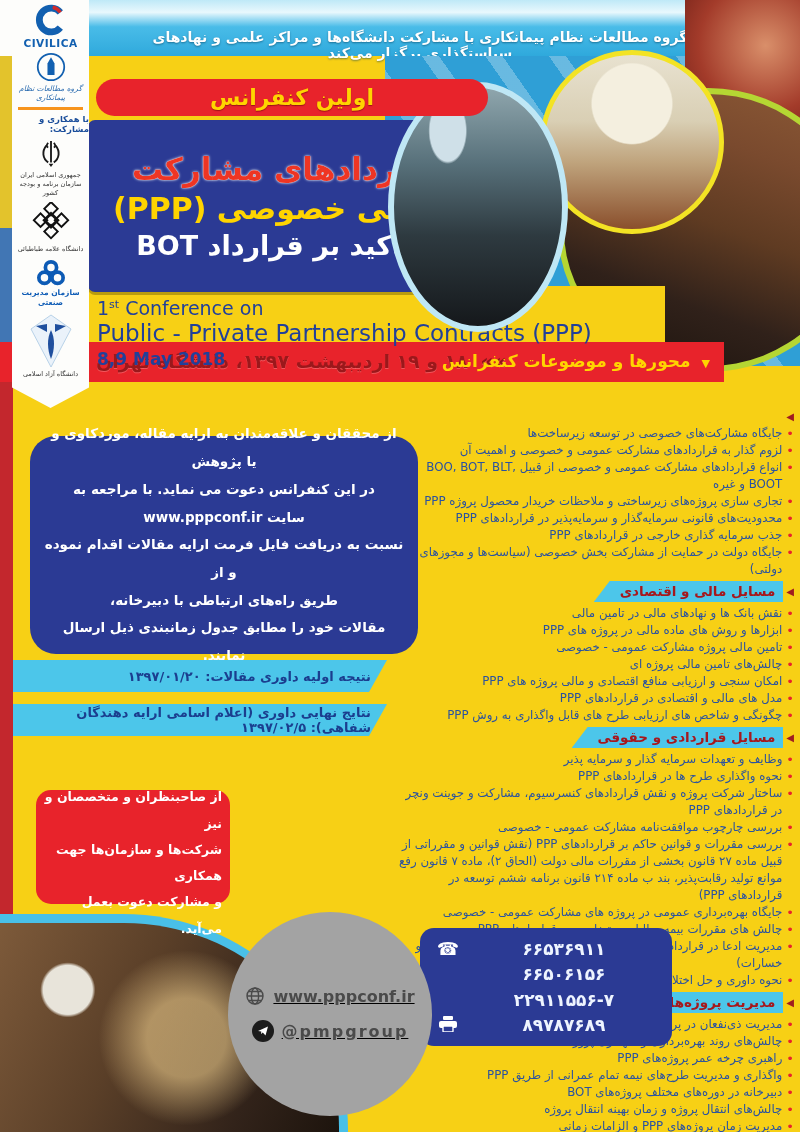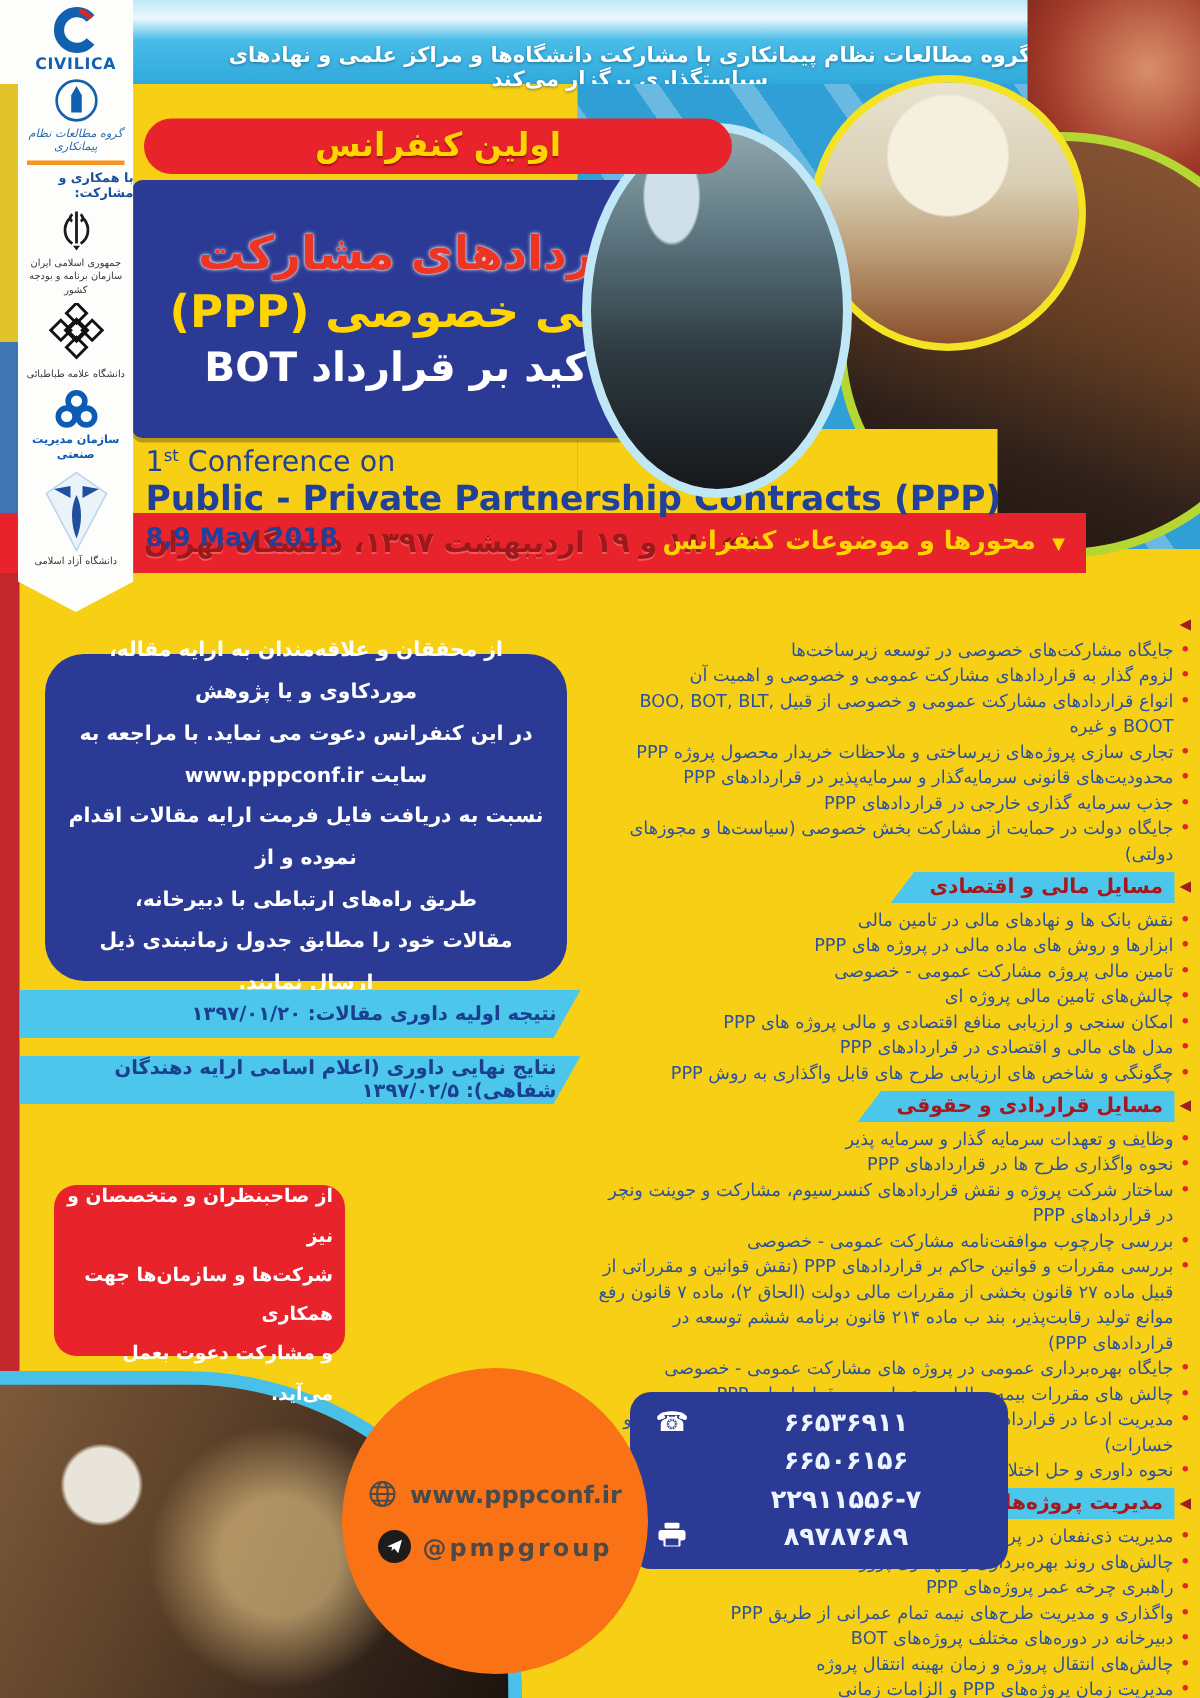--- a/index.html
+++ b/index.html
@@ -51,21 +51,21 @@
     align-items:center; justify-content:center; direction:rtl; gap:4px;
     box-shadow:0 3px 0 rgba(0,0,0,.25); }
   .title-l1 { color:#ee3524; font-size:31px; font-weight:bold;
     text-shadow:0 0 3px rgba(255,255,255,.95), 0 0 1px #fff; }
   .title-l2 { color:#ffd400; font-size:30px; font-weight:bold; }
   .title-l3 { color:#ffffff; font-size:27px; font-weight:bold; }
 
   .en-block { position:absolute; left:97px; top:297px; width:580px; z-index:3; color:#21409a; }
   .en-l1 { font-size:19px; font-weight:normal; }
   .en-l1 sup { font-size:11px; }
-  .en-l2 { font-size:23px; font-weight:bold; margin-top:1px; }
+  .en-l2 { font-size:23px; font-weight:normal; margin-top:1px; }
   .en-l3 { font-size:17px; font-weight:bold; margin-top:3px; }
 
   
   .red-banner { position:absolute; left:0; top:342px; width:724px; height:40px; z-index:2;
     background:#e8232b; }
   .banner-date { position:absolute; left:96px; top:7px; direction:rtl;
     color:#9b181b; font-weight:bold; font-size:19px;
     text-shadow:0 1px 0 rgba(255,180,180,.35); }
   .banner-date .arr { color:#8f1518; font-size:20px; margin-left:6px; }
   .banner-topics { position:absolute; right:14px; top:9px; direction:rtl;
@@ -77,21 +77,21 @@
     direction:rtl; text-align:right; }
   .t-head { display:flex; align-items:center; margin:3px 0 3px; }
   .t-arrow { color:#a01d20; font-size:10px; margin-left:3px; }
   .t-bar { background:#4cc6ea; color:#a6181d; font-weight:bold; font-size:13.5px;
     padding:2px 8px 3px 26px; clip-path:polygon(0 100%, 16px 0, 100% 0, 100% 100%); }
   .t-item { display:flex; align-items:flex-start; }
   .t-dot { color:#e8232b; font-size:13px; line-height:17px; margin-left:4px; }
   .t-txt { color:#2a52a0; font-size:11.8px; line-height:17px; font-weight:500; }
 
   
-  .invite-box { position:absolute; left:30px; top:436px; width:348px; height:218px; z-index:2;
+  .invite-box { position:absolute; left:30px; top:436px; width:388px; height:218px; z-index:2;
     background:#2b3a94; border-radius:26px; display:flex; align-items:center; justify-content:center;
     padding:16px 14px; }
   .invite-text { color:#fff; font-weight:bold; font-size:13.5px; line-height:2.05;
     text-align:center; direction:rtl; white-space:pre-line; }
 
   
   .deadlines { position:absolute; left:13px; top:660px; width:400px; z-index:2; }
   .dl-bar { width:374px; height:32px; background:#4cc6ea; margin-bottom:12px;
     clip-path:polygon(0 0, 100% 0, calc(100% - 18px) 100%, 0 100%);
     color:#1b3e8f; font-weight:bold; font-size:13px; direction:rtl;
@@ -107,22 +107,22 @@
 
   
   .photo-wrap { position:absolute; left:0; top:914px; width:348px; height:218px; z-index:1;
     background:#49c0e8; border-top-right-radius:225px 215px; }
   .photo-bl { position:absolute; left:0; top:9px; right:9px; bottom:0;
     border-top-right-radius:215px 205px;
     background:radial-gradient(circle at 20% 32%, #e8e4da 0 8%, rgba(0,0,0,0) 9%),
                radial-gradient(circle at 55% 55%, rgba(255,220,150,.55) 0 18%, rgba(0,0,0,0) 40%),
                linear-gradient(115deg,#7d5a3a 0%,#5a3f28 40%,#32231a 75%,#1d140d 100%); }
   .contact-circle { position:absolute; left:228px; top:912px; width:204px; height:204px; z-index:3;
-    background:#f97316; border-radius:50%; display:flex; flex-direction:column;
-    align-items:center; justify-content:center; gap:14px; }
+    background:#a3a3a3; border-radius:50%; display:flex; flex-direction:column;
+    align-items:center; justify-content:center; gap:14px;text-decoration:underline; }
   .cc-row { display:flex; align-items:center; gap:8px; color:#4a4a4a;
     font-weight:bold; font-size:16px; }
   .cc-row .tg-txt { letter-spacing:2px; }
   .tg-badge { width:22px; height:22px; border-radius:50%; background:#1c1c1c;
     display:flex; align-items:center; justify-content:center; }
 
   .contact-blue { position:absolute; left:420px; top:928px; width:252px; height:118px; z-index:2;
     background:#2b3a94; border-radius:14px; padding:8px 10px;
     display:flex; flex-direction:column; justify-content:space-between; }
   .ph-row { display:flex; align-items:center; height:25px; }

